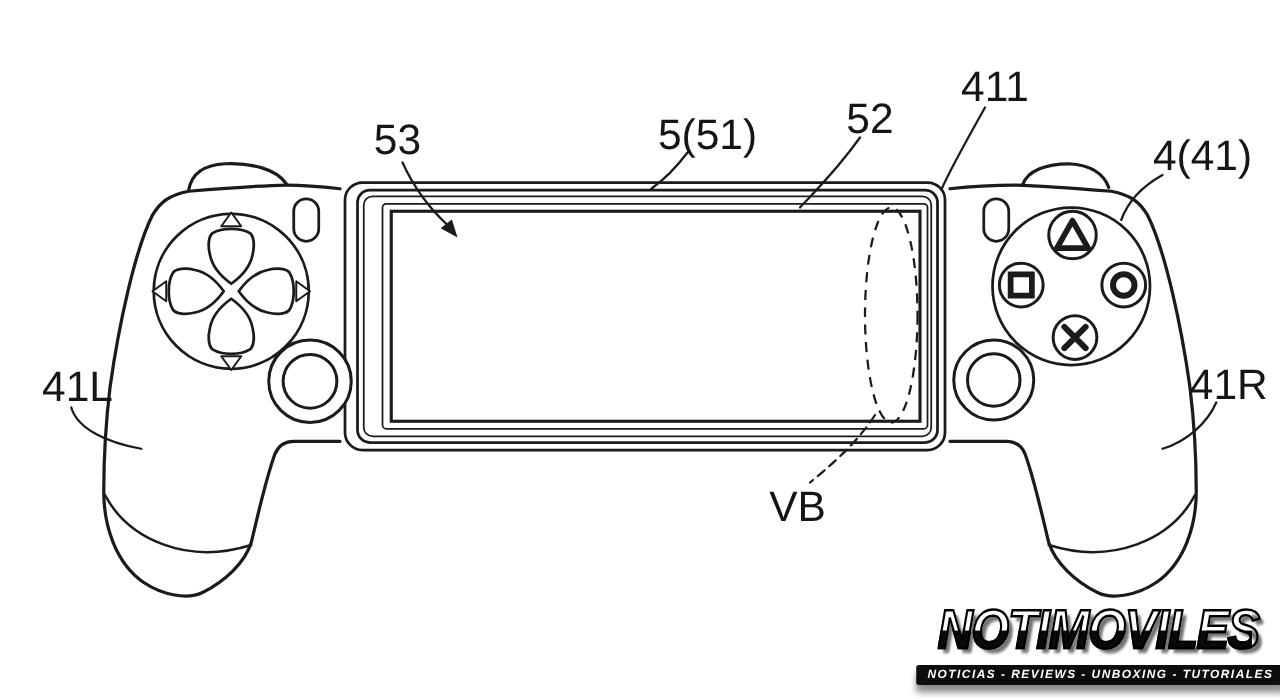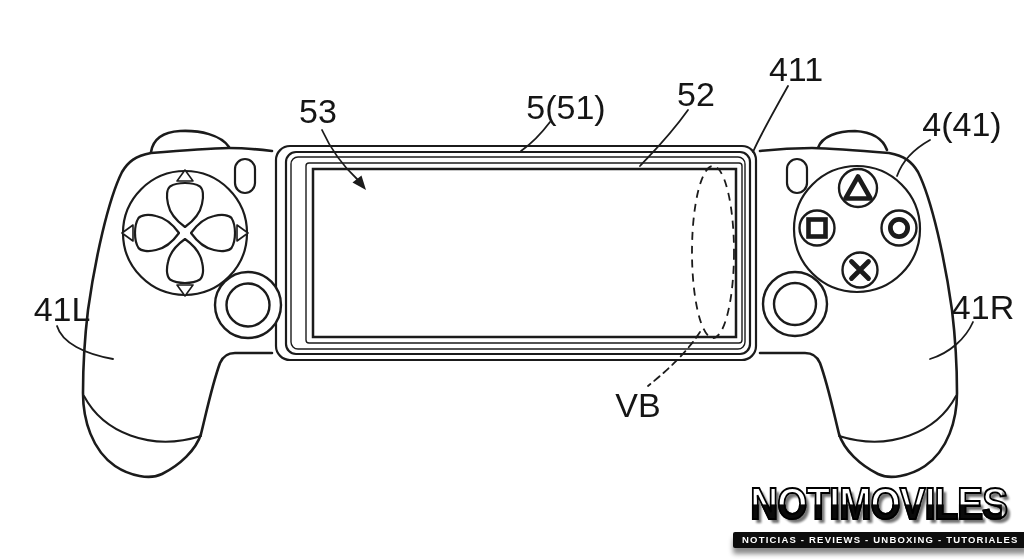--- a/index.html
+++ b/index.html
@@ -1,21 +1,21 @@
 <!DOCTYPE html>
 <html><head>
 <meta charset="utf-8">
 <style>
   html,body{margin:0;padding:0;background:#fff;}
   .stage{position:relative;width:1024px;height:559px;background:#fff;overflow:hidden;
          font-family:"Liberation Sans",sans-serif;}
   svg text{font-family:"Liberation Sans","DejaVu Sans",sans-serif;fill:#151515;}
   .fig-label{font-size:34px;letter-spacing:0px;}
   
-  .watermark{position:absolute;left:733px;top:482px;width:286px;text-align:center;line-height:1;}
+  .watermark{position:absolute;left:733px;top:482px;width:286px;text-align:center;line-height:1;font-style:italic;}
   .brand-wrap{position:relative;height:48px;transform:scaleX(.88);transform-origin:50% 50%;}
   .brand,.brand-shadow{position:absolute;left:0;right:0;top:0;white-space:nowrap;
      font-weight:bold;font-size:44px;letter-spacing:-1px;font-family:"Liberation Sans",sans-serif;}
   .brand-shadow{color:#000;opacity:.55;transform:translate(4px,4px);filter:blur(1.2px);}
   .brand{color:transparent;
      background:linear-gradient(180deg,#ffffff 0%,#ffffff 50%,#0a0a0a 52%,#0a0a0a 100%);
      -webkit-background-clip:text;background-clip:text;
      -webkit-text-stroke:2px #000;}
   .tagline{display:inline-block;margin-top:2px;background:#0d0d0d;color:#fff;
      font-size:9.5px;font-weight:bold;letter-spacing:1.2px;padding:3px 9px;border-radius:2px;

